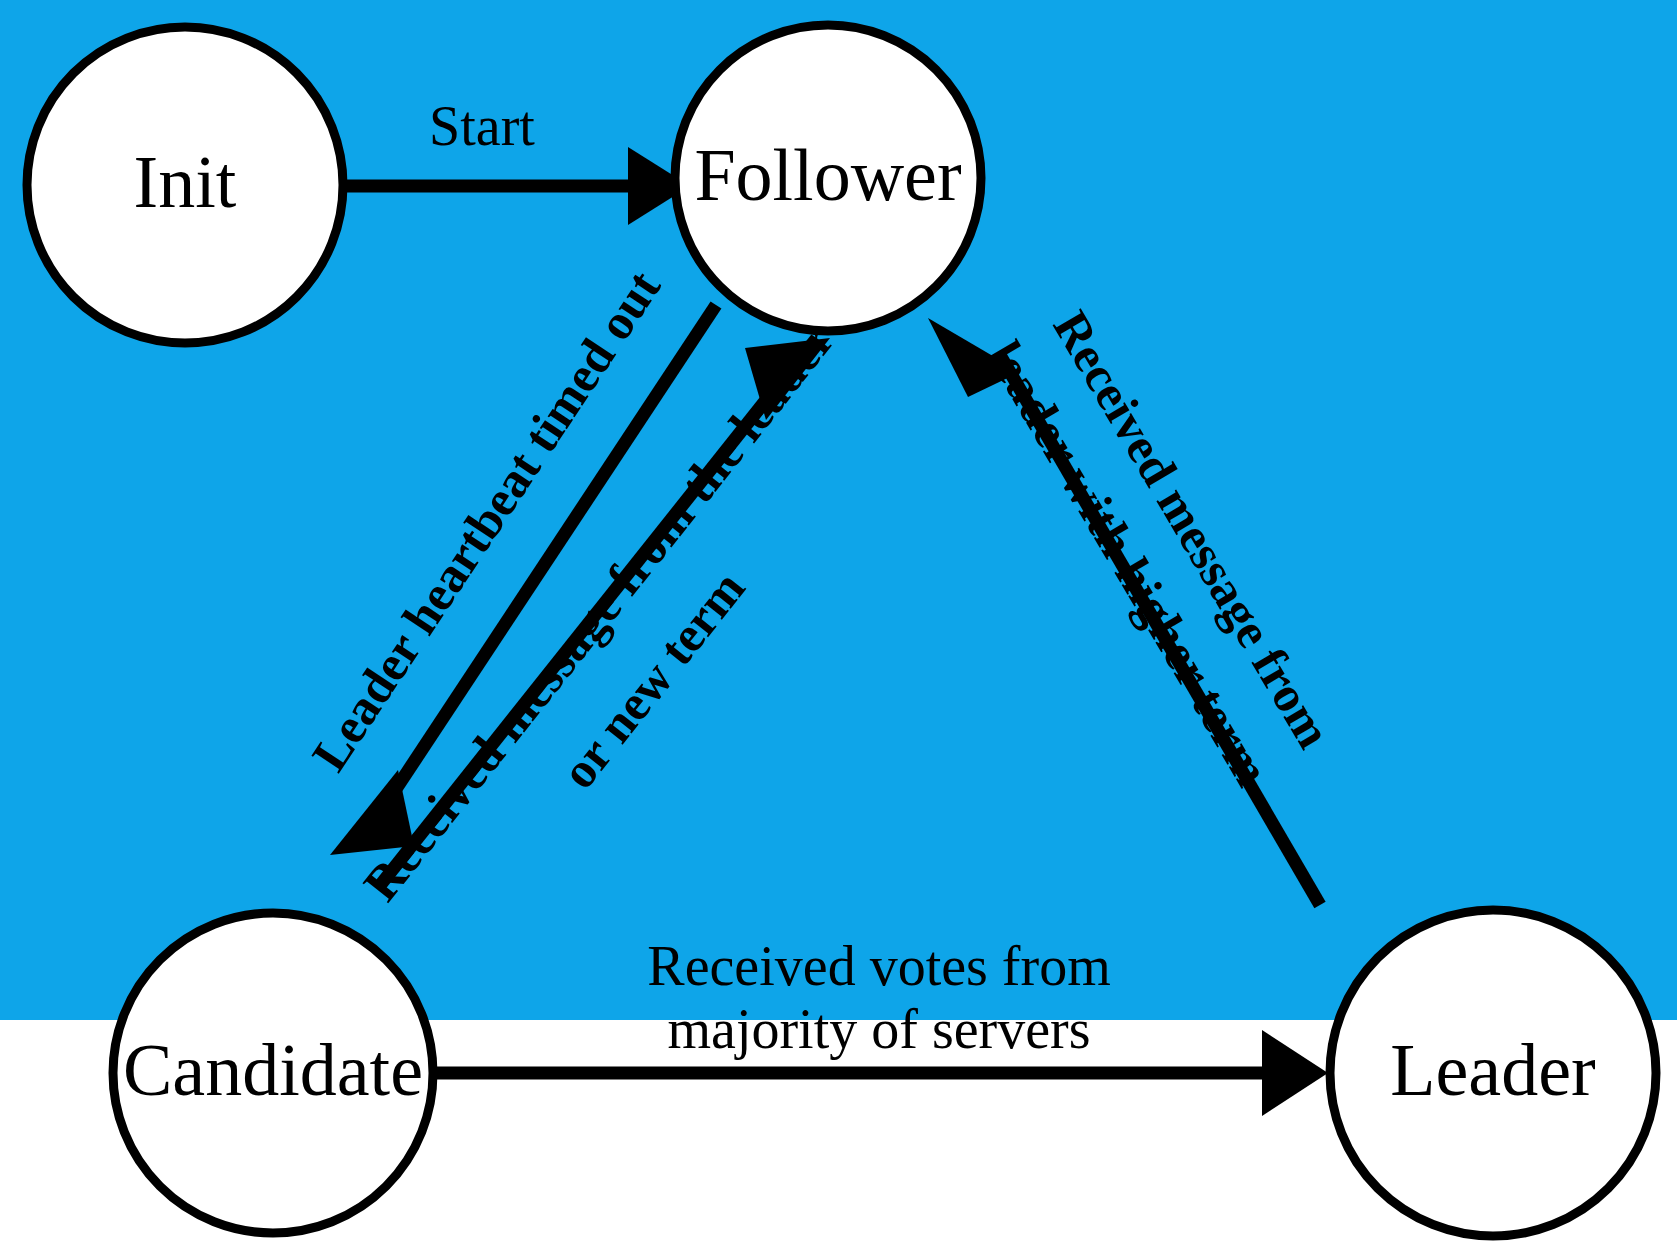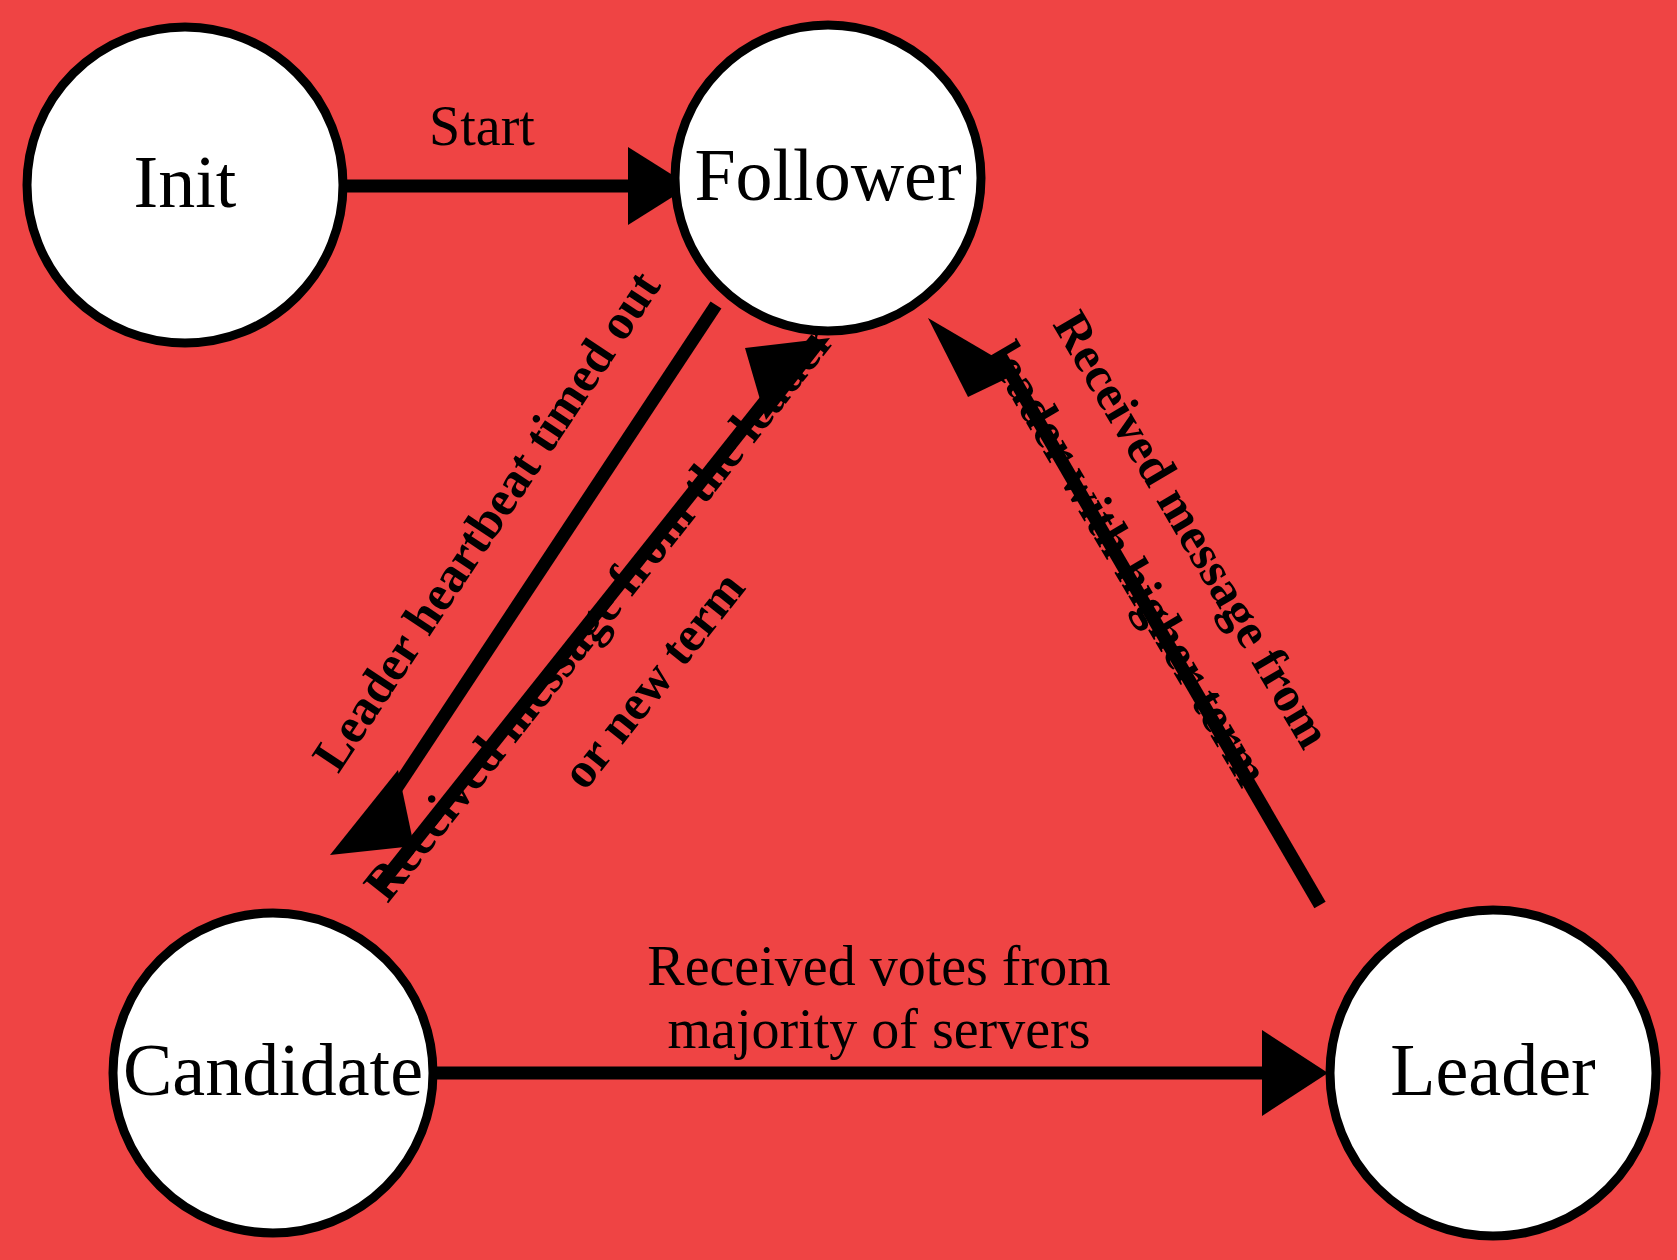--- a/index.html
+++ b/index.html
@@ -10,22 +10,22 @@
   }
   body {
     width: 1677px;
     height: 1260px;
     overflow: hidden;
     font-family: "Liberation Serif", "DejaVu Serif", serif;
   }
   #diagram-root {
     position: relative;
     width: 1677px;
-    height: 1260px;
-    background: #ef4444;
+    height: 1020px;
+    background: #0ea5e9;
   }
   svg#state-diagram {
     display: block;
     width: 1677px;
     height: 1260px;
   }
   .node-circle {
     fill: #ffffff;
     stroke: #000000;
     stroke-width: 9;

